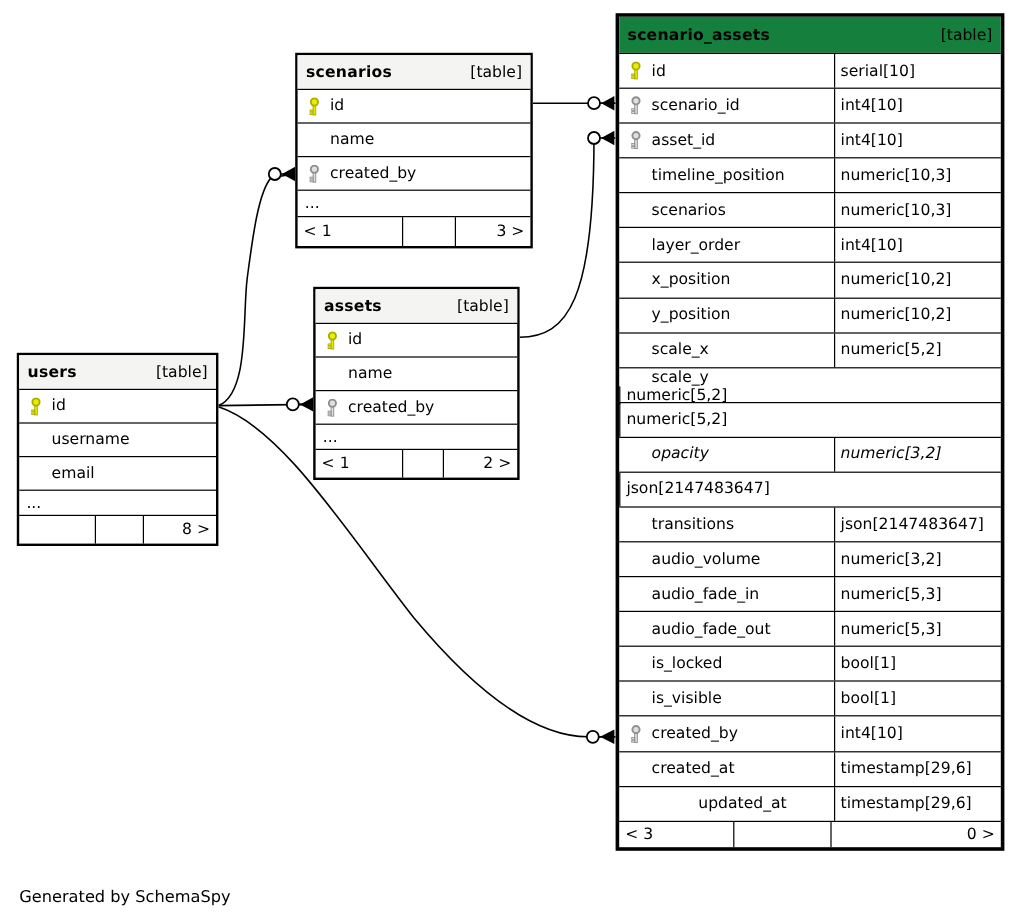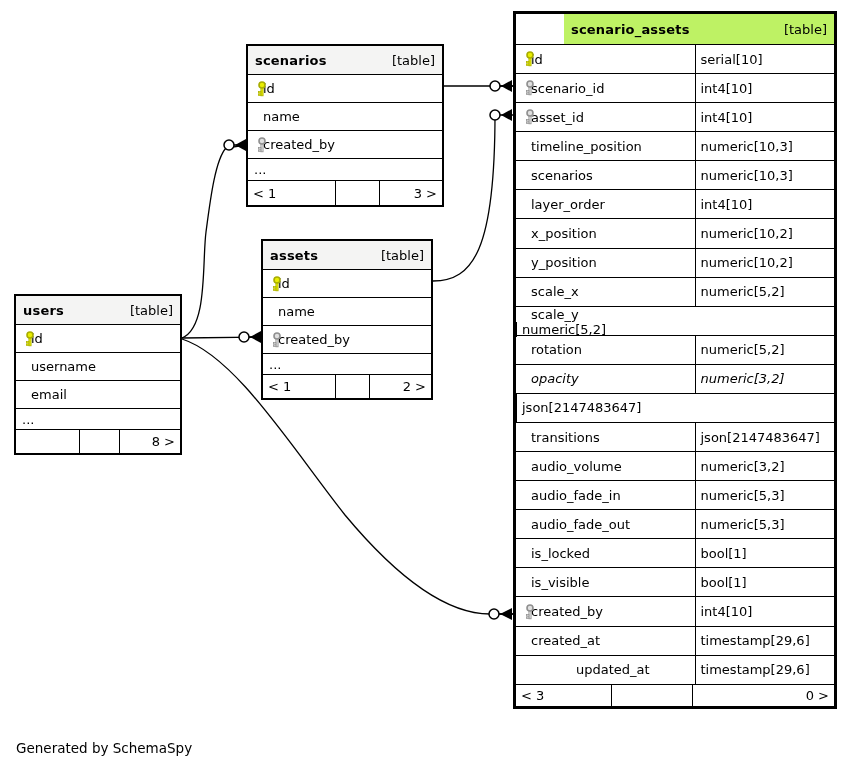--- a/index.html
+++ b/index.html
@@ -7,21 +7,21 @@
   #canvas{position:absolute;inset:0;width:856px;height:769px;}
   svg.rel-layer{position:absolute;left:0;top:0;z-index:1;pointer-events:none;}
   .tbl{position:absolute;background:#fff;border:2px solid #000;box-sizing:border-box;
        display:flex;flex-direction:column;z-index:2;font-size:13px;}
   .tbl.thick{border-width:3px;}
   .hdr{background:#f4f4f3;display:flex;justify-content:space-between;align-items:center;
        padding:0 7px;box-sizing:border-box;flex:0 0 auto;}
   .hdr .tname{font-weight:bold;letter-spacing:.2px;}
   .hdr .ttag{font-weight:normal;}
   .row{display:flex;align-items:stretch;border-top:1.5px solid #000;box-sizing:border-box;flex:0 0 auto;}
-  .namecell{position:relative;display:flex;align-items:center;padding-left:15px;box-sizing:border-box;flex:1;}
+  .namecell{position:relative;display:flex;align-items:center;padding-left:27px;box-sizing:border-box;flex:1;}
   .typecell{display:flex;align-items:center;padding-left:5px;border-left:1.5px solid #000;box-sizing:border-box;}
   .keyicon{position:absolute;left:7px;top:50%;transform:translateY(-50%);width:14px;height:16px;}
   .dots{display:flex;align-items:center;padding-left:6px;border-top:1.5px solid #000;box-sizing:border-box;flex:0 0 auto;}
   .pager{display:flex;border-top:1.5px solid #000;box-sizing:border-box;flex:0 0 auto;}
   .fc{display:flex;align-items:center;border-right:1.5px solid #000;box-sizing:border-box;}
   .fc.first{padding-left:5px;}
   .fc.last{border-right:none;flex:1;justify-content:flex-end;padding-right:5px;}
   .credit{position:absolute;left:16px;top:740px;font-size:13.5px;z-index:2;}
 </style>
 </head>
@@ -48,21 +48,21 @@
     <g fill="#000" stroke="none">
       <polygon points="501,86 512,80 512,92"></polygon>
       <polygon points="501,115 512,109 512,121"></polygon>
       <polygon points="235,145 246,139 246,151"></polygon>
       <polygon points="250,337 261,331 261,343"></polygon>
       <polygon points="500,614 512,608 512,620"></polygon>
     </g>
   </svg>
 
   <div class="tbl thick" style="left: 513px; top: 11px; width: 324px;">
-      <div class="hdr" style="height: 30px; background: #bef264; margin-left: 48px;">
+      <div class="hdr" style="height: 30px; background: #15803d;">
         <span class="tname">scenario_assets</span>
         <span class="ttag">[table]</span>
       </div>
       <div class="row" style="height: 29.09px;">
         <div class="namecell" style="flex: 0 0 auto; width: 178.5px;">
           <svg viewBox="0 0 14 16" class="keyicon">
             <rect x="5.9" y="6.5" width="2.2" height="8.3" fill="#e9ed00" stroke="#a8ad00" stroke-width="0.8"></rect>
             <rect x="3.4" y="10.6" width="2.6" height="1.5" fill="#e9ed00" stroke="#a8ad00" stroke-width="0.7"></rect>
             <rect x="3.4" y="13.0" width="2.6" height="1.5" fill="#e9ed00" stroke="#a8ad00" stroke-width="0.7"></rect>
             <circle cx="7" cy="4" r="3" fill="#e9ed00" stroke="#a8ad00" stroke-width="1.6"></circle>
@@ -151,23 +151,20 @@
       </div>
       <div class="row" style="height: 29.09px; flex-direction: column;">
         <div class="namecell" style="flex: 0 0 auto; width: 178.5px;">
           <span>scale_y</span>
         </div>
         <div class="typecell" style="flex: 1 1 0%;">
           <span>numeric[5,2]</span>
         </div>
       </div>
       <div class="row" style="height: 29.09px;">
-        <div class="namecell" style="flex: 0 0 auto; width: 178.5px;">
-          <span>rotation</span>
-        </div>
         <div class="typecell" style="flex: 1 1 0%;">
           <span>numeric[5,2]</span>
         </div>
       </div>
       <div class="row" style="height: 29.09px; font-style: italic;">
         <div class="namecell" style="flex: 0 0 auto; width: 178.5px;">
           <span>opacity</span>
         </div>
         <div class="typecell" style="flex: 1 1 0%;">
           <span>numeric[3,2]</span>

